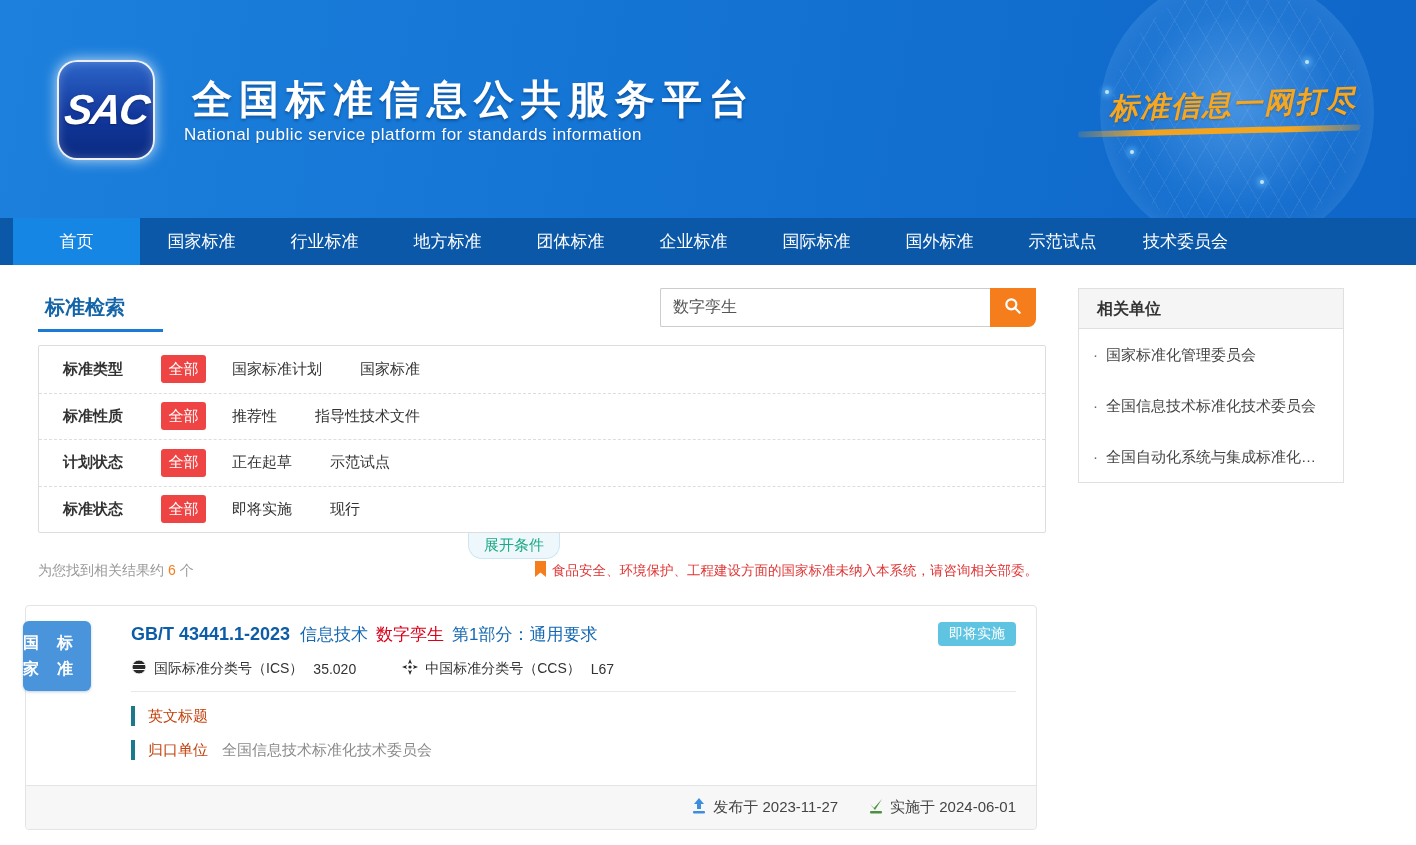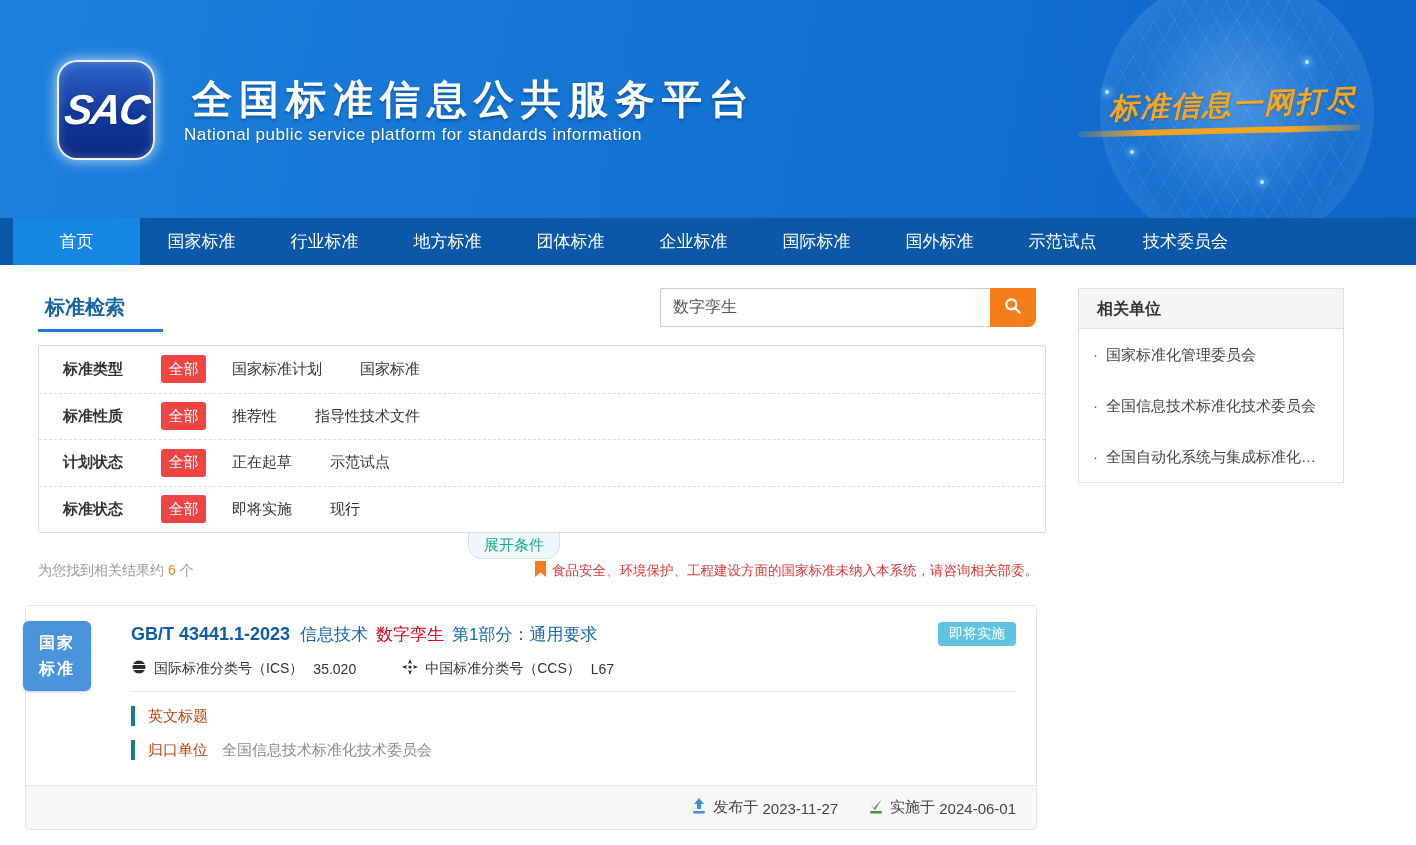--- a/index.html
+++ b/index.html
@@ -108,21 +108,21 @@
   .notice-text { font-size:13.5px; color:#e03333; margin-left:6px; }
   
   .card {
     position:absolute; left:25px; top:605px; width:1012px; height:225px;
     border:1px solid #e4e4e4; border-radius:4px; background:#fff;
   }
   .card-badge {
     position:absolute; left:-3px; top:15px; width:68px; height:70px; border-radius:6px;
     background:#4a94db; box-shadow:0 1px 3px rgba(0,60,120,.25);
     color:#fff; font-size:16px; font-weight:bold; letter-spacing:2px;
-    display:flex; flex-direction:column; align-items:center; justify-content:center; line-height:1.6;
+    display:flex; align-items:center; justify-content:center; line-height:1.6;
   }
   .card-main { padding:16px 20px 0 105px; }
   .card-title-row { display:flex; align-items:center; }
   .std-code { font-size:18px; font-weight:bold; color:#0d5ca8; cursor:pointer; }
   .std-t { font-size:17px; color:#1568b2; margin-left:10px; cursor:pointer; }
   .std-hl { font-size:17px; color:#d9001b; margin-left:8px; margin-right:8px; cursor:pointer; }
   .status-badge {
     margin-left:auto; background:#5fc4e1; color:#fff; font-size:14px;
     padding:3px 11px; border-radius:4px; white-space:nowrap;
   }
@@ -133,21 +133,21 @@
   .card-sep { margin:13px 20px 0 105px; border-top:1px solid #e8e8e8; }
   .info-row { display:flex; align-items:center; margin:14px 20px 0 105px; }
   .info-bar { width:4px; height:20px; background:#1a7a8c; margin-right:13px; }
   .info-label { font-size:15px; color:#c2410c; margin-right:14px; white-space:nowrap; }
   .info-value { font-size:15px; color:#8a8a8a; }
   .card-footer {
     position:absolute; left:0; bottom:0; width:100%; height:44px; background:#f7f7f7;
     border-top:1px solid #e4e4e4; border-radius:0 0 4px 4px;
     display:flex; align-items:center; justify-content:flex-end; padding-right:20px;
   }
-  .date-item { display:flex; align-items:flex-end; font-size:15px; color:#444; margin-left:30px; }
+  .date-item { display:flex; align-items:flex-start; font-size:15px; color:#444; margin-left:30px; }
   .date-item svg { margin-right:6px; }
   
   .sidebar {
     position:absolute; left:1078px; top:288px; width:266px; border:1px solid #e0e0e0; background:#fff;
   }
   .sidebar-header {
     height:40px; line-height:40px; background:#f5f5f5; border-bottom:1px solid #e0e0e0;
     padding-left:18px; font-size:16px; font-weight:bold; color:#333;
   }
   .sidebar-item {

